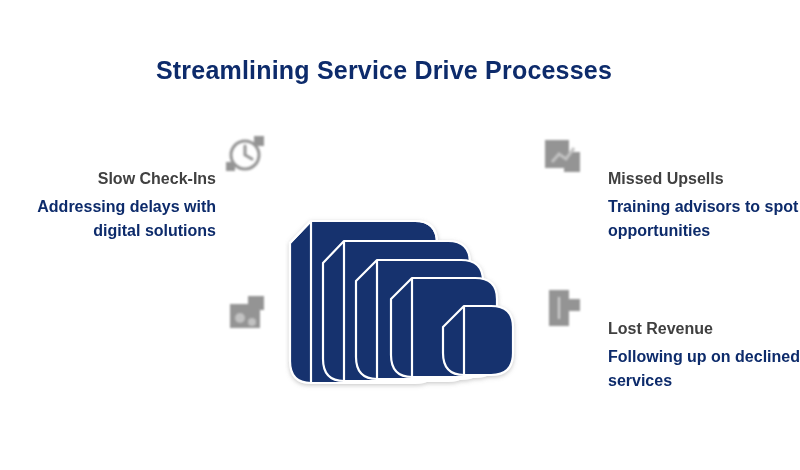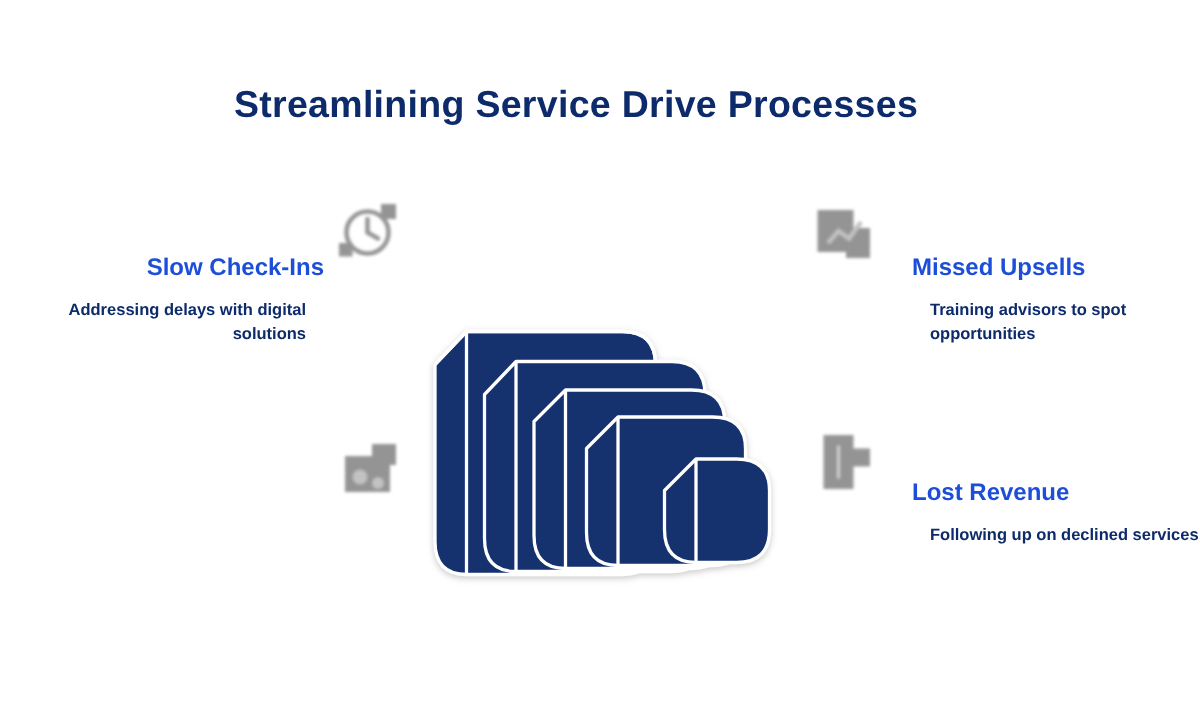--- a/index.html
+++ b/index.html
@@ -42,31 +42,31 @@
   .callout {
     position: absolute;
     width: 210px;
   }
   .callout-left  { text-align: right; }
   .callout-right { text-align: left; }
 
   .callout-heading {
     font-size: 16px;
     font-weight: bold;
-    color: #1d4ed8;
+    color: #404040;
     line-height: 1.15;
     margin: 0 0 7px 0;
     white-space: nowrap;
   }
   .callout-body {
-    font-size: 11px;
+    font-size: 16px;
     font-weight: bold;
     color: #0d2b6b;
     line-height: 1.45;
-    margin: 12px;
+    margin: 0;
   }
 
   #callout-slow-checkins { left: 6px;  top: 170px; }
   #callout-bay-backups   { left: 6px;  top: 320px; }
   #callout-missed-upsells{ left: 608px;top: 170px; }
   #callout-lost-revenue  { left: 608px;top: 320px; }
 
   
   .callout-icon {
     position: absolute;

